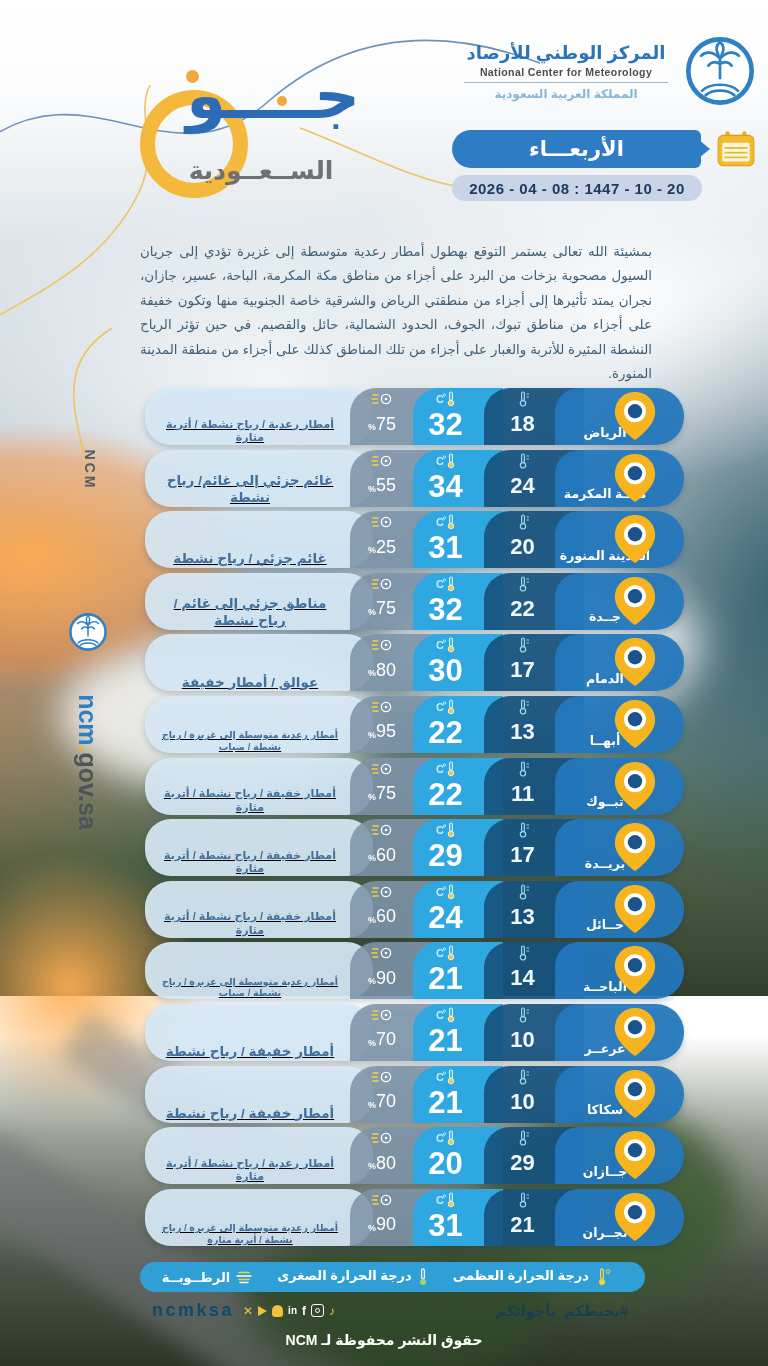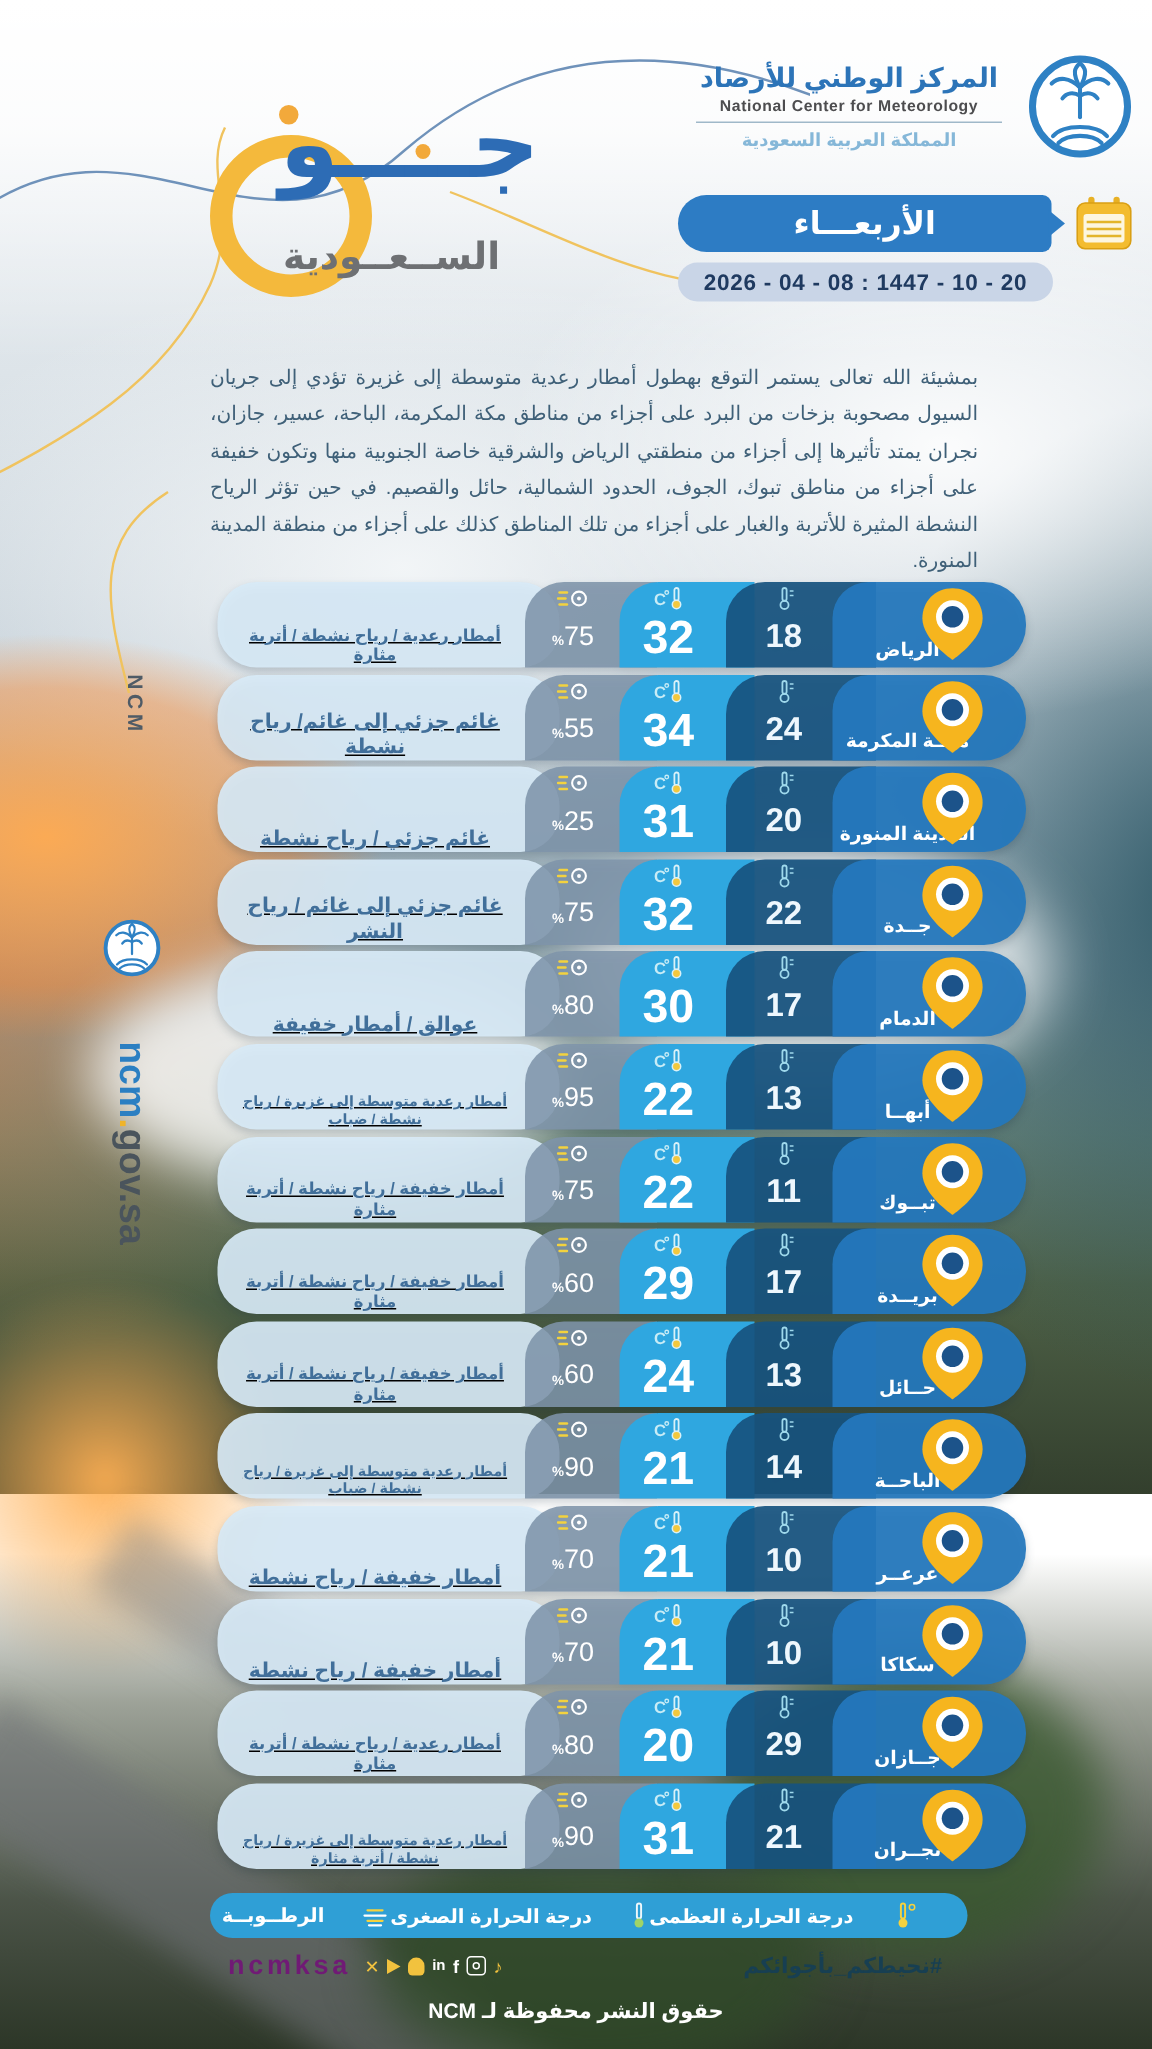--- a/index.html
+++ b/index.html
@@ -80,26 +80,26 @@
   .min{left:339px;width:100px;z-index:4;background:rgba(23,83,127,.93);border-radius:26px 0 0 0;}
   .min .seg-in{width:77px;}
   .minnum{color:#eef7fd;font-size:22px;font-weight:700;}
   .city{left:410px;width:100px;z-index:5;background:rgba(36,120,189,.94);border-radius:24px 28px 28px 0;padding-left:29px;}
   .city .seg-in{width:100px;justify-content:flex-end;padding-bottom:5px;}
   .cname{color:#fff;font-size:12.5px;font-weight:700;text-align:center;line-height:1.15;direction:rtl;}
   .pin{position:absolute;left:468px;top:2px;width:44px;height:52px;z-index:6;}
   
   .legend{position:absolute;left:140px;top:1262px;width:505px;height:30px;background:#2f9fd6;border-radius:15px;
     display:flex;direction:rtl;align-items:center;justify-content:space-between;padding:0 34px 0 18px;box-sizing:border-box;z-index:3;}
-  .lg-item{display:flex;align-items:flex-end;gap:24px;}
+  .lg-item{display:flex;align-items:flex-start;gap:4px;margin-left:23px;}
   .lg-label{color:#fff;font-size:13px;font-weight:700;white-space:nowrap;}
   
   .hashtag{position:absolute;right:140px;top:1303px;direction:rtl;color:#173f52;font-size:14.5px;font-weight:700;z-index:3;}
   .social{position:absolute;left:152px;top:1300px;display:flex;align-items:center;gap:5px;z-index:3;}
-  .handle{color:#701a75;font-size:18px;font-weight:700;letter-spacing:2.5px;margin-right:4px;}
+  .handle{color:#0c4a6e;font-size:18px;font-weight:700;letter-spacing:2.5px;margin-right:4px;}
   .sic{display:inline-flex;align-items:center;justify-content:center;height:13px;}
   .ic-x{color:#f2c23e;font-size:12px;font-weight:700;}
   .ic-yt{width:0;height:0;border-left:9px solid #f2c23e;border-top:5.5px solid transparent;border-bottom:5.5px solid transparent;}
   .ic-snap{width:11px;height:12px;background:#f2c23e;border-radius:5.5px 5.5px 3px 3px;}
   .ic-in{color:#fff;font-size:10px;font-weight:700;}
   .ic-fb{color:#fff;font-size:12px;font-weight:700;}
   .ic-ig{width:11px;height:11px;border:1.6px solid #fff;border-radius:3px;position:relative;}
   .ic-ig span{position:absolute;left:2.6px;top:2.6px;width:3.4px;height:3.4px;border:1.3px solid #fff;border-radius:50%;}
   .ic-tt{color:#f2c23e;font-size:12px;font-weight:700;}
   .copyright{position:absolute;left:0;top:1332px;width:768px;text-align:center;direction:rtl;color:#fff;font-size:14px;font-weight:700;z-index:3;}
@@ -380,21 +380,21 @@
           </div>
     </div>
     <svg class="pin">
           <use href="#pin-sym"></use>
         </svg>
   </div>
 
   <div class="row">
     <div class="seg desc">
       <div class="seg-in">
-            <span class="cond" style="font-size: 13.5px;">غائم جزئي إلى غائم / رياح النشر</span>
+            <span class="cond" style="font-size: 13.5px;">مناطق جزئي إلى غائم / رياح نشطة</span>
           </div>
     </div>
     <div class="seg hum">
       <div class="seg-in">
         <svg class="ic" width="22" height="16">
               <use href="#ic-hum"></use>
             </svg>
         <div class="bigline">
               <span class="hnum">75</span>
               <span class="pct">%</span>

